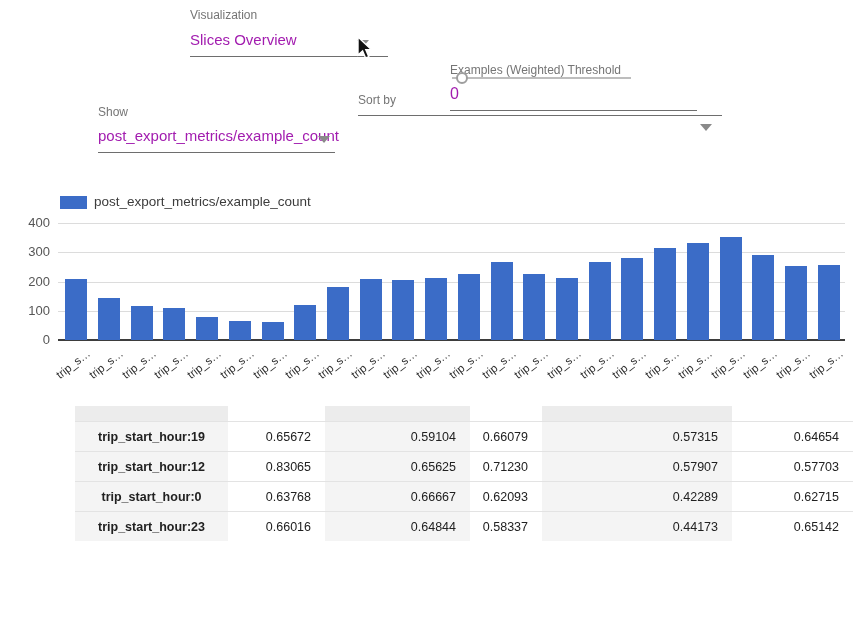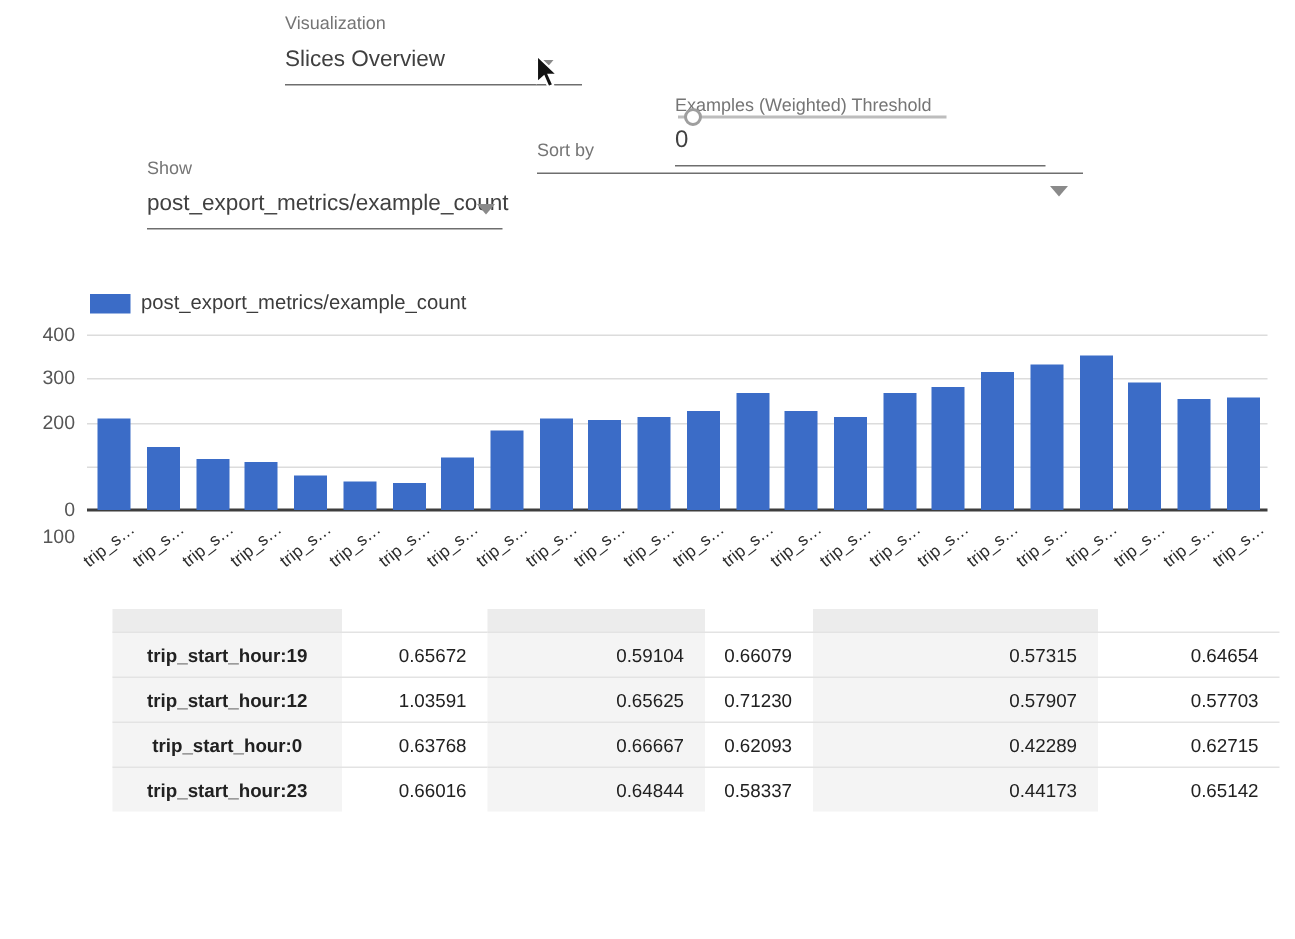--- a/index.html
+++ b/index.html
@@ -1,20 +1,20 @@
 <!DOCTYPE html>
 <html><head>
 <meta charset="utf-8">
 <style>
   html,body{margin:0;padding:0;background:#fff;}
   .screen{position:relative;width:863px;height:626px;background:#fff;overflow:hidden;
           font-family:"Liberation Sans", sans-serif;color:#212121;}
   .abs{position:absolute;}
   .ctl-label{font-size:12px;color:#757575;}
-  .ctl-value{font-size:15px;color:#404040;white-space:nowrap;}
+  .ctl-value{font-size:15px;color:#a21caf;white-space:nowrap;}
   .underline{height:1px;background:#6e6e6e;}
   .dd-arrow{width:0;height:0;border-left:6px solid transparent;border-right:6px solid transparent;
             border-top:7px solid #8a8a8a;}
   
   .slider-track{height:2px;background:#bdbdbd;}
   .slider-thumb{width:12px;height:12px;border-radius:50%;background:#fff;border:2px solid #9e9e9e;box-sizing:border-box;}
   
   .legend-swatch{width:27px;height:13px;}
   .legend-text{font-size:13.5px;color:#3c3c3c;white-space:nowrap;}
   .gridline{position:absolute;left:58px;width:787px;height:1px;background:#dcdcdc;}
@@ -74,21 +74,21 @@
     <div class="dd-arrow abs" style="left:342px;top:31px;"></div>
   </div>
 
   <div class="abs" style="left:0;top:188px;width:863px;height:200px;">
     <div class="abs legend-swatch" style="left: 60px; top: 8px; background: rgb(59, 108, 199);"></div>
     <div class="abs legend-text" style="left:94px;top:6px;">post_export_metrics/example_count</div>
     <div class="abs" style="left:0;top:0;width:863px;height:200px;">
         <div class="axis-base" style="top: 151px;"></div>
         <div class="ytick" style="top: 144px;">0</div>
         <div class="gridline" style="top: 122.75px;"></div>
-        <div class="ytick" style="top: 114.75px; margin-top: 47px;">100</div>
+        <div class="ytick" style="top: 114.75px;">100</div>
         <div class="gridline" style="top: 93.5px;"></div>
         <div class="ytick" style="top: 85.5px;">200</div>
         <div class="gridline" style="top: 64.25px;"></div>
         <div class="ytick" style="top: 56.25px;">300</div>
         <div class="gridline" style="top: 35px;"></div>
         <div class="ytick" style="top: 27px;">400</div>
         <div class="bar" style="left: 65.3542px; top: 91.4525px; width: 22px; height: 60.5475px; background: rgb(59, 108, 199);"></div>
         <div class="xtick" style="left: 29.3542px; top: 159px;">trip_s…</div>
         <div class="bar" style="left: 98.0625px; top: 109.588px; width: 22px; height: 42.4125px; background: rgb(59, 108, 199);"></div>
         <div class="xtick" style="left: 62.0625px; top: 159px;">trip_s…</div>
@@ -163,21 +163,21 @@
           <tr>
             <td class="feature-cell stripe">trip_start_hour:19</td>
             <td>0.65672</td>
             <td class="stripe">0.59104</td>
             <td>0.66079</td>
             <td class="stripe">0.57315</td>
             <td>0.64654</td>
           </tr>
           <tr>
             <td class="feature-cell stripe">trip_start_hour:12</td>
-            <td>1.03591</td>
+            <td>0.83065</td>
             <td class="stripe">0.65625</td>
             <td>0.71230</td>
             <td class="stripe">0.57907</td>
             <td>0.57703</td>
           </tr>
           <tr>
             <td class="feature-cell stripe">trip_start_hour:0</td>
             <td>0.63768</td>
             <td class="stripe">0.66667</td>
             <td>0.62093</td>

